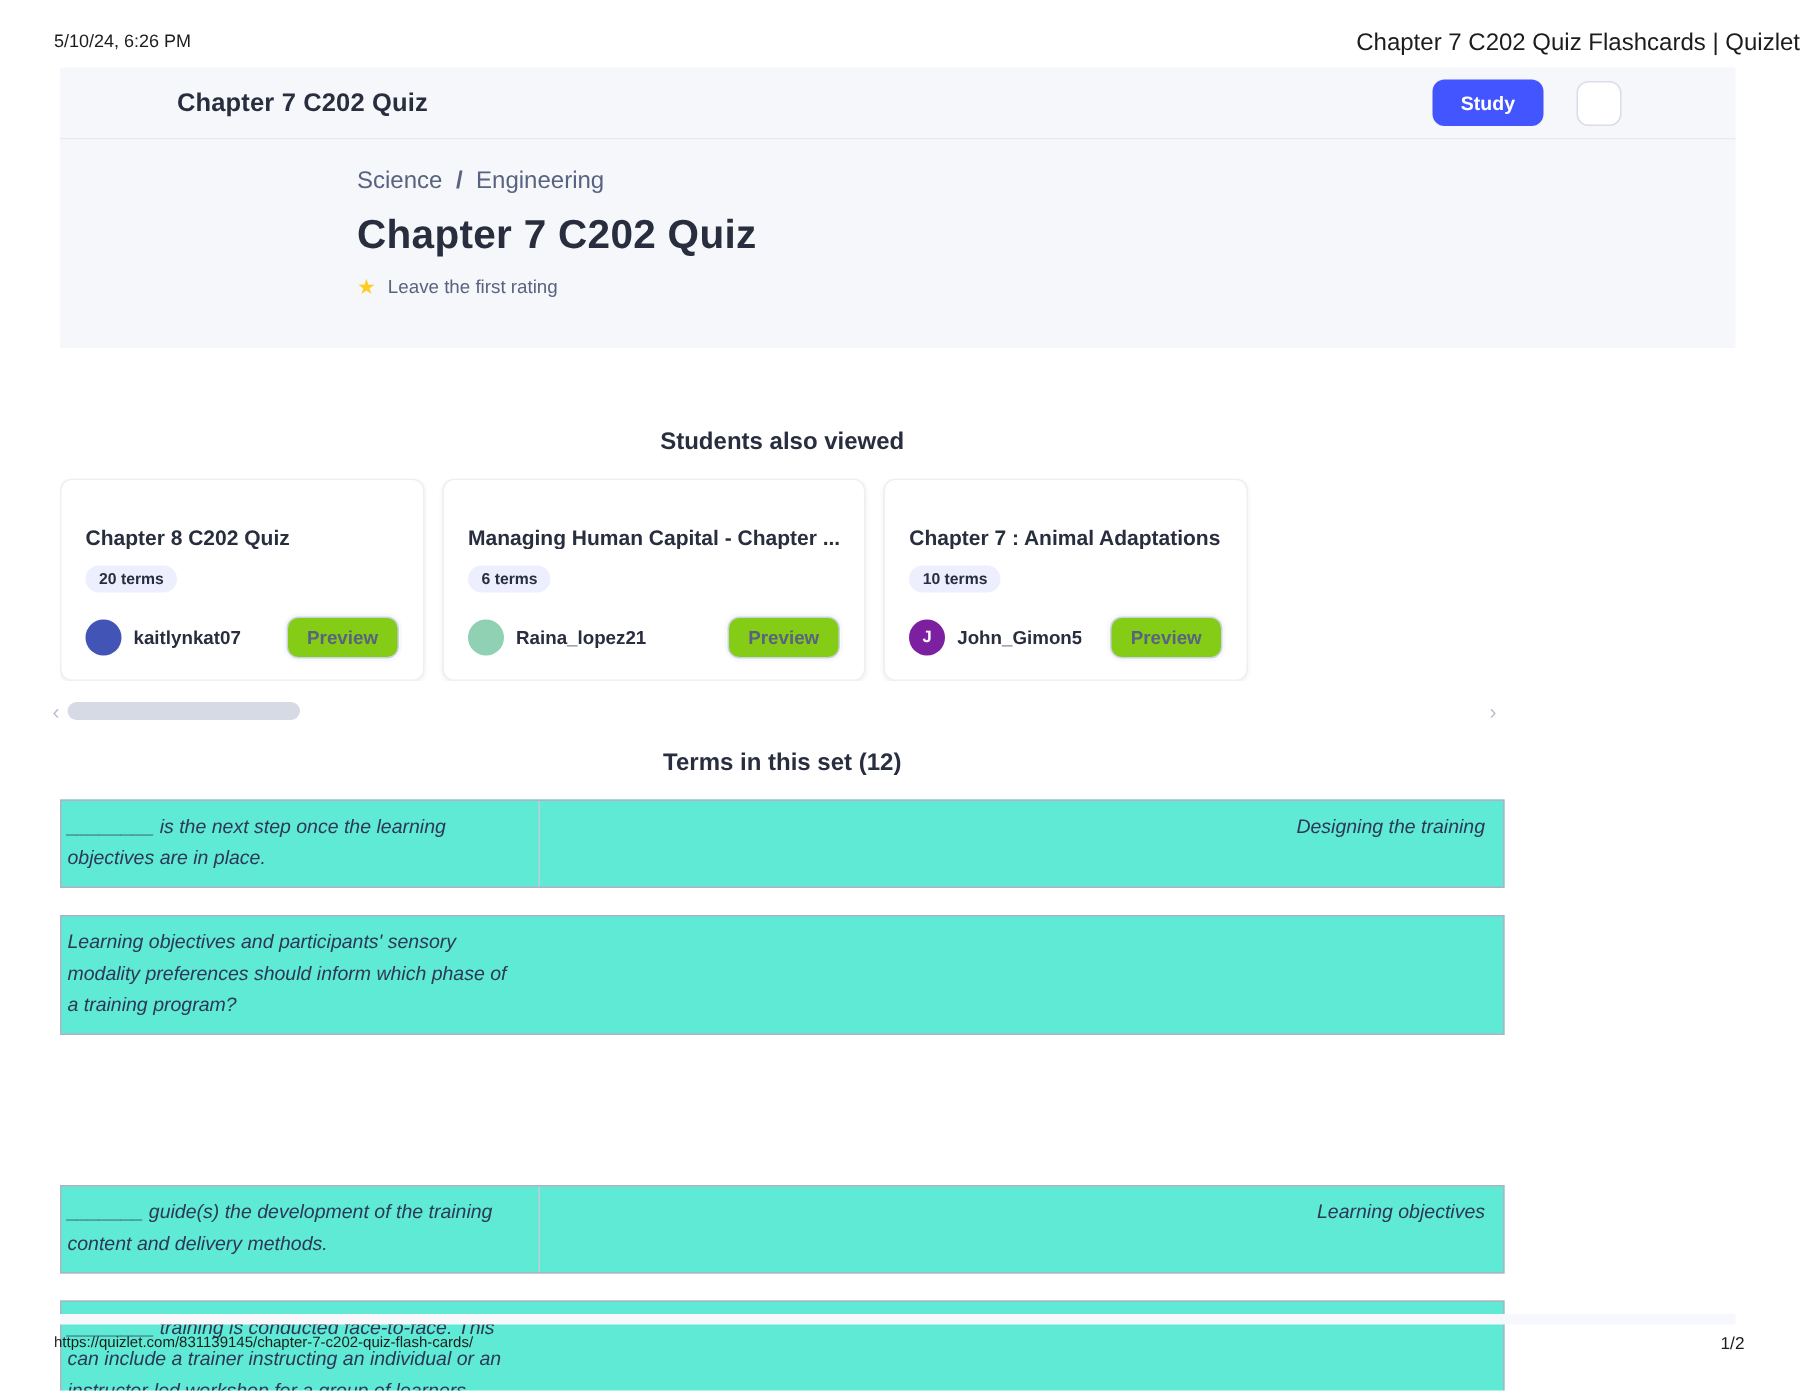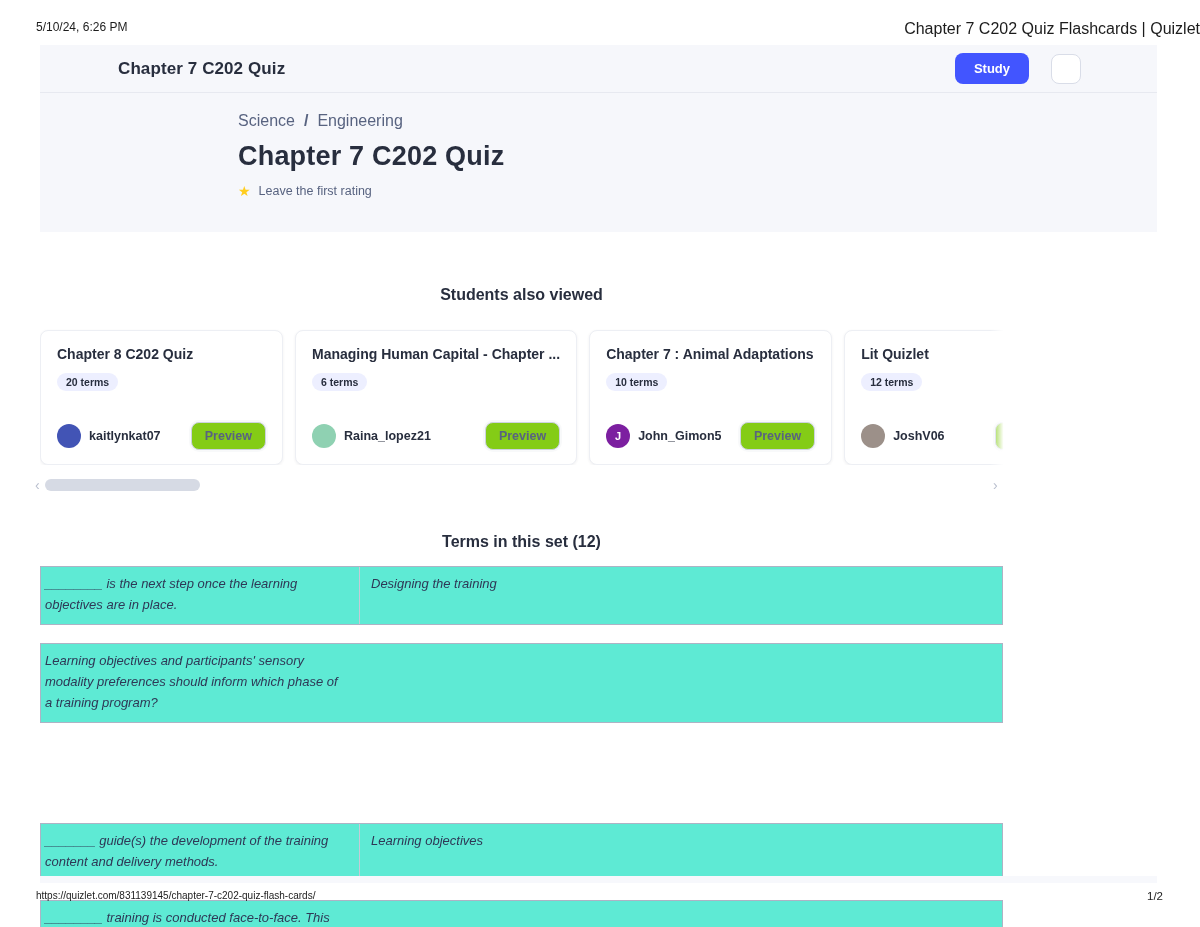--- a/index.html
+++ b/index.html
@@ -33,22 +33,22 @@
     font-size:12.5px; color:#586380; cursor:pointer; }
   .star { color:#ffcd1f; font-size:14px; line-height:1; }
 
   
   .content { position:absolute; left:40px; top:286px; width:963px; }
   .section-heading { font-size:16px; font-weight:bold; color:#282e3e;text-align:center; }
 
   .carousel { margin-top:15px; width:966px; overflow:hidden; position:relative; }
   .card-row { display:flex; gap:12px; width:1020px; }
   .sv-card { flex:0 0 243px; height:135px; background:#fff; border:1px solid #edeff4;
-    border-radius:8px; box-shadow:0 1px 3px rgba(40,46,62,.07); padding:15px 16px 14px 16px;
-    display:flex; flex-direction:column; cursor:pointer;margin-top:11px; }
+    border-radius:8px; box-shadow:0 1px 3px rgba(40,46,62,.07); padding:30px 16px 14px 16px;
+    display:flex; flex-direction:column; cursor:pointer; }
   .sv-title { font-size:14px; font-weight:600; white-space:nowrap; overflow:hidden;
     text-overflow:ellipsis; color:#282e3e; }
   .sv-badge { align-self:flex-start; margin-top:11px; background:#edefff; color:#282e3e;
     font-size:10.5px; font-weight:600; padding:3px 9px; border-radius:10px; }
   .sv-footer { margin-top:auto; display:flex; align-items:center; }
   .avatar { width:24px; height:24px; border-radius:50%; display:flex; align-items:center;
     justify-content:center; color:#fff; font-size:11px; font-weight:bold; flex:0 0 24px; }
   .sv-user { margin-left:8px; font-size:12.5px; font-weight:600; color:#282e3e;
     white-space:nowrap; overflow:hidden; text-overflow:ellipsis; }
   .preview-btn { margin-left:auto; background:#84cc16; border:1px solid #ccd3e0; border-radius:8px;
@@ -57,27 +57,27 @@
   .fade-right { position:absolute; right:0; top:0; bottom:0; width:16px;
     background:linear-gradient(to right, rgba(255,255,255,0), #ffffff 85%); pointer-events:none; }
 
   .scrollbar-row { position:relative; height:14px; margin-top:13px; }
   .scroll-arrow { position:absolute; top:0; font-size:14px; color:#b9bfce; line-height:14px; cursor:pointer; }
   .scroll-arrow.left { left:-5px; }
   .scroll-arrow.right { left:953px; }
   .scroll-thumb { position:absolute; left:5px; top:1px; width:155px; height:12px;
     background:#d6dae4; border-radius:6px; cursor:grab; }
 
-  .terms-heading { margin-top:41px; }
+  .terms-heading { margin-top:19px; }
 
   .qtable { margin-top:15px; }
   .qrow { display:flex; border:1px solid #adb3c5; background:#5eead4; margin-bottom:18px;font-style:italic; }
   .qcell-term { width:318px; padding:6px 12px 9px 4px; font-size:13px; line-height:21px; color:#2e3856; }
   .qcell-def { flex:1; border-left:1px solid #c6cad6; padding:6px 12px 9px 11px;
-    font-size:13px; line-height:21px; color:#2e3856; }
+    font-size:13px; line-height:21px; color:#2e3856;text-align:right; }
   .table-gap { height:82px; }
 
   .page-edge-strip { position:absolute; left:40px; top:876px; width:1117px; height:7px;
     background:#f7f8fc; }
 </style>
 </head>
 <body>
 
 <div class="print-date">5/10/24, 6:26 PM</div>
 <div class="print-doctitle">Chapter 7 C202 Quiz Flashcards | Quizlet</div>
@@ -136,29 +136,20 @@
       <div class="sv-card">
         <div class="sv-title">Chapter 7 : Animal Adaptations</div>
         <div class="sv-badge">10 terms</div>
         <div class="sv-footer">
           <div class="avatar" id="avatar-2" style="background: rgb(124, 31, 160);">J</div>
           <div class="sv-user">John_Gimon5</div>
           <button class="preview-btn">Preview</button>
         </div>
       </div>
 
-      <div class="sv-card">
-        <div class="sv-title">Lit Quizlet</div>
-        <div class="sv-badge">12 terms</div>
-        <div class="sv-footer">
-          <div class="avatar" id="avatar-3" style="background: rgb(156, 144, 137);"></div>
-          <div class="sv-user">JoshV06</div>
-          <button class="preview-btn">Preview</button>
-        </div>
-      </div>
 
     </div>
     <div class="fade-right"></div>
   </div>
 
   <div class="scrollbar-row">
     <span class="scroll-arrow left">‹</span>
     <div class="scroll-thumb"></div>
     <span class="scroll-arrow right">›</span>
   </div>

